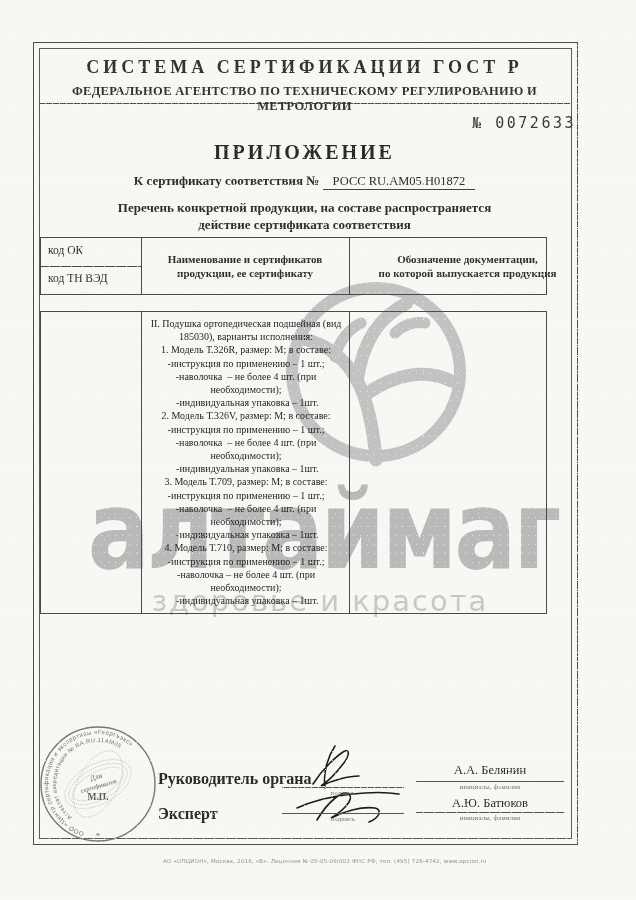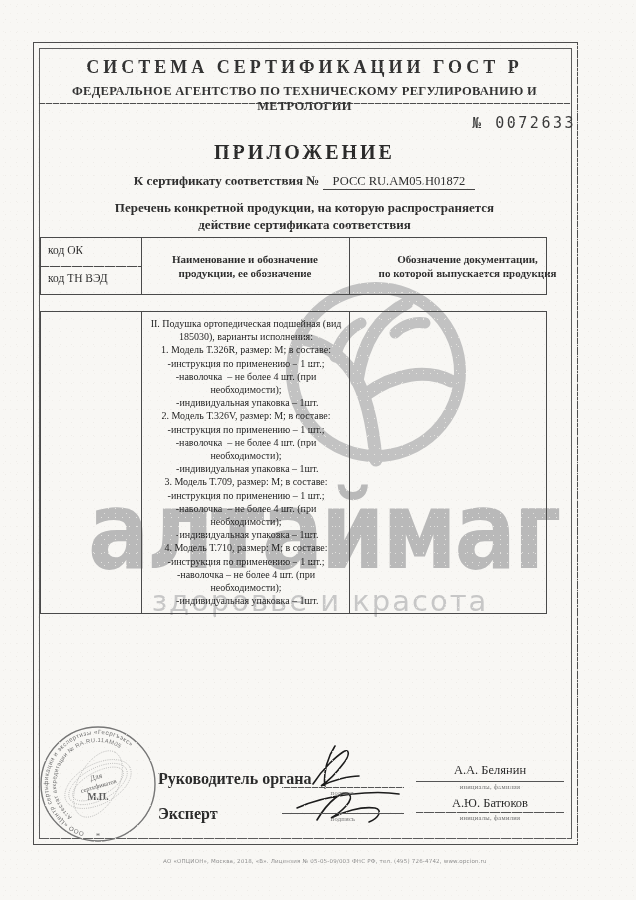--- a/index.html
+++ b/index.html
@@ -92,37 +92,37 @@
   <div class="abs hdr-sep"></div>
 
   <div class="abs hdr-agency">ФЕДЕРАЛЬНОЕ АГЕНТСТВО ПО ТЕХНИЧЕСКОМУ РЕГУЛИРОВАНИЮ И МЕТРОЛОГИИ</div>
   <div class="abs hdr-title">СИСТЕМА СЕРТИФИКАЦИИ ГОСТ Р</div>
   <div class="abs serial">№ 0072633</div>
   <div class="abs doc-title">ПРИЛОЖЕНИЕ</div>
   <div class="abs cert-line">
     <span>К сертификату соответствия № </span><span class="cert-num">РОСС RU.AM05.H01872</span>
   </div>
   <div class="abs subtitle">
-    <div>Перечень конкретной продукции,  на которую распространяется</div>
+    <div>Перечень конкретной продукции,  на составе распространяется</div>
     <div>действие сертификата соответствия</div>
   </div>
 
   <div class="abs thead">
     <div class="c1">
       <div class="r1">
           <span>код ОК</span>
         </div>
       <div class="r2">
           <span>код ТН ВЭД</span>
         </div>
     </div>
     <div class="c2">
       <div class="thcell">
-        <div>Наименование и обозначение</div>
-        <div>продукции, ее обозначение</div>
+        <div>Наименование и сертификатов</div>
+        <div>продукции, ее сертификату</div>
       </div>
     </div>
     <div class="c3">
       <div class="thcell">
         <div>Обозначение документации,</div>
         <div>по которой выпускается продукция</div>
       </div>
     </div>
   </div>
 

